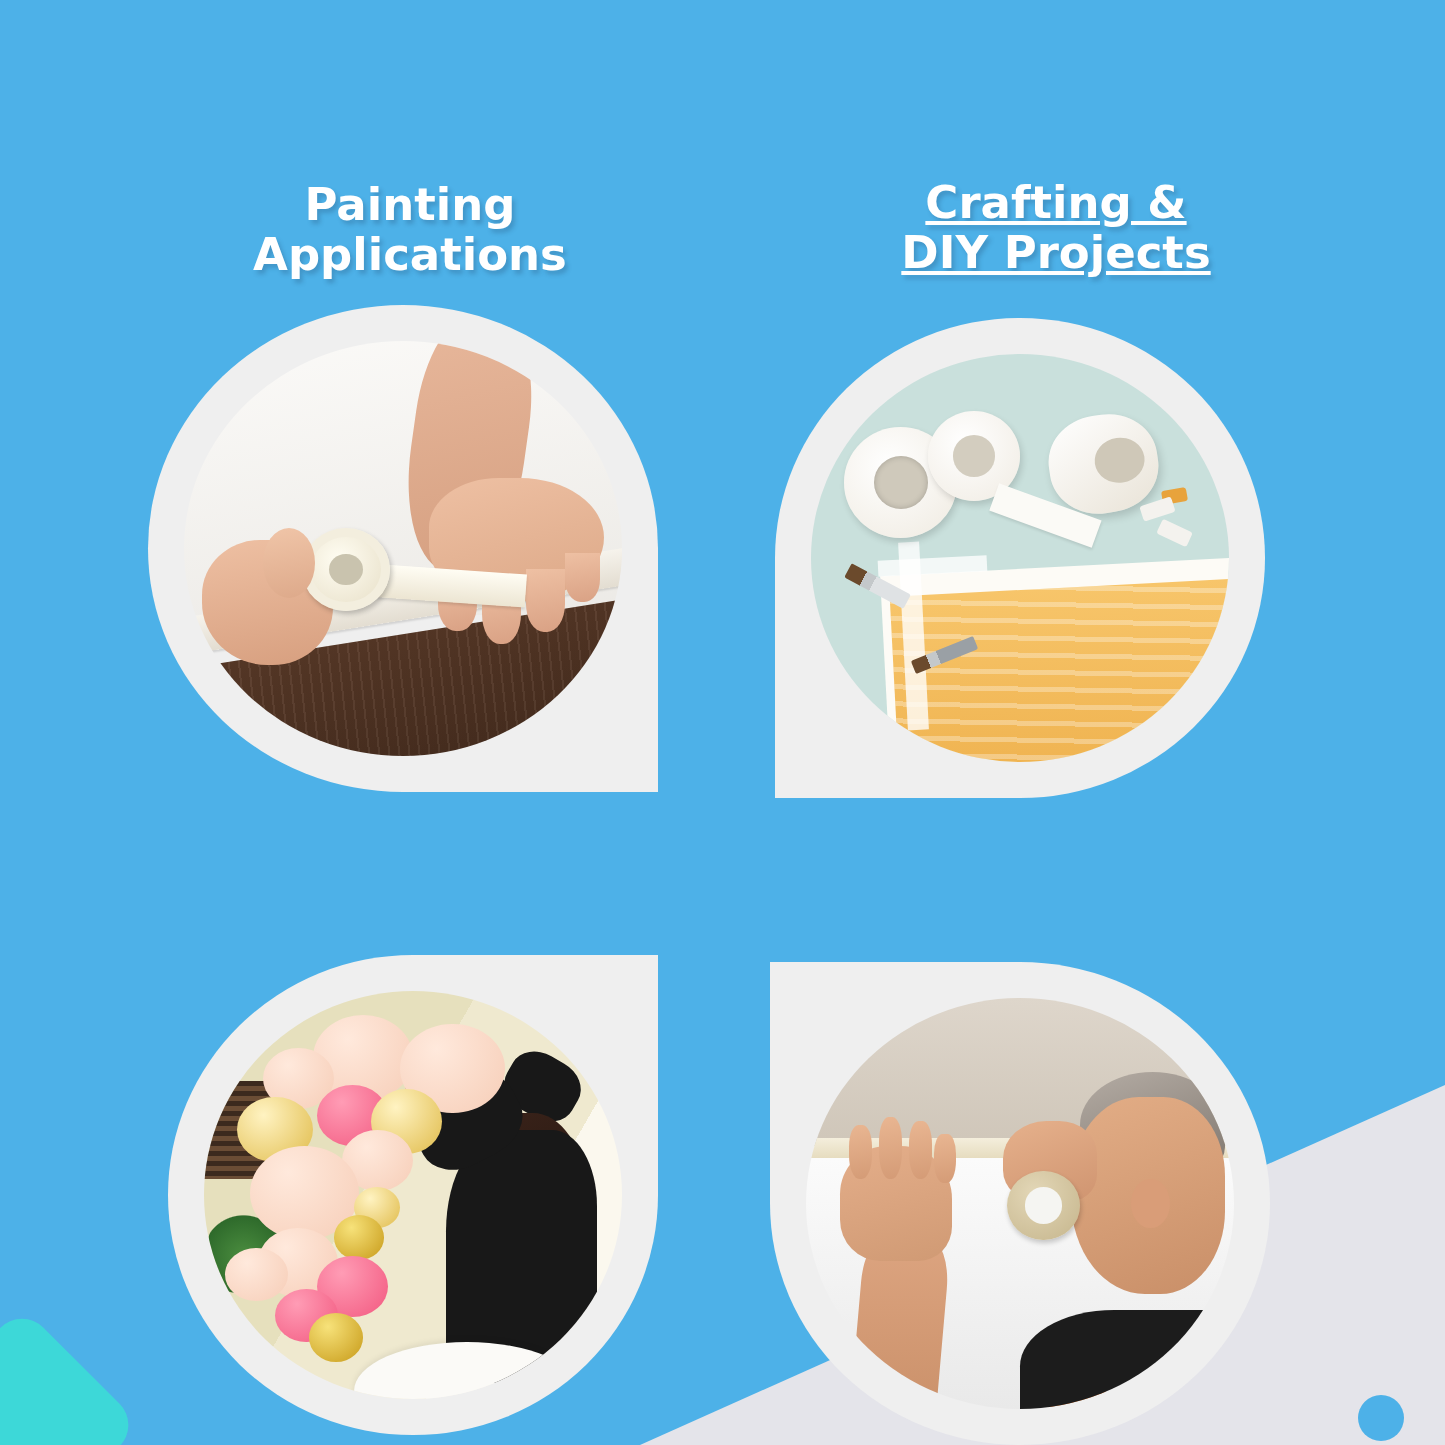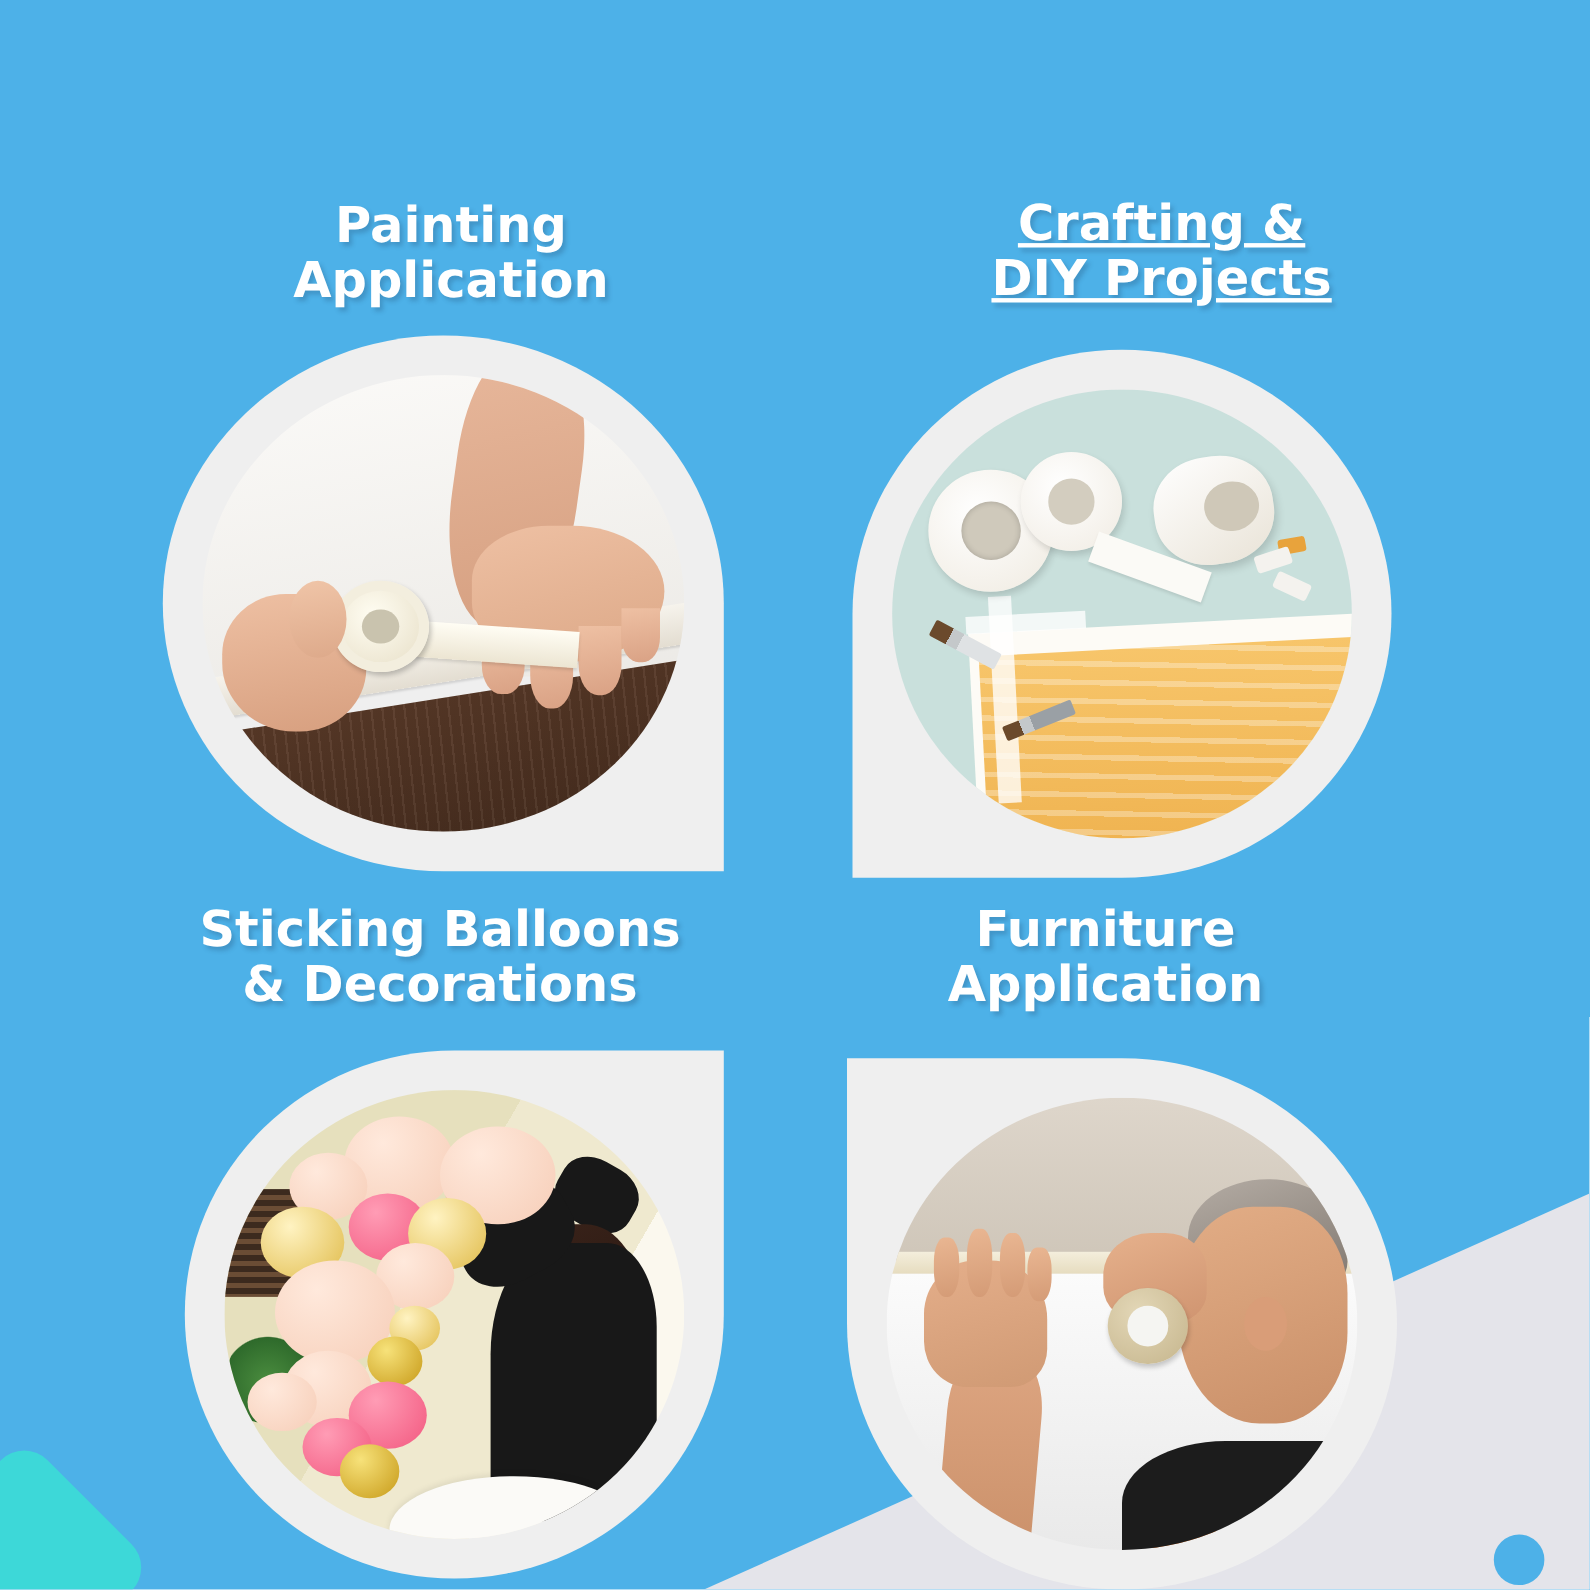--- a/index.html
+++ b/index.html
@@ -173,21 +173,21 @@
   <svg class="gray-wedge" viewBox="0 0 1445 1445">
     <polygon points="1445,1085 1445,1445 640,1445" fill="#E4E4EA"></polygon>
   </svg>
 
   <div class="teal-square"></div>
 
   <div class="blue-dot"></div>
 
 
   <div class="card-title" style="left:140px; top:180px; width:540px;">Painting
-Application</div>
+Applications</div>
 
   <div class="frame corner-br" style="left:148px; top:305px; width:510px; height:487px;">
     <div class="frame-inner">
       <div class="photo">
         <div class="scene1-wall"></div>
         <div class="scene1-floor"></div>
         <div class="scene1-skirt"></div>
         <div class="scene1-arm"></div>
         <div class="scene1-hand"></div>
         <div class="scene1-f1"></div>
@@ -219,22 +219,20 @@
         <div class="scene2-strip"></div>
         <div class="scene2-brush1"></div>
         <div class="scene2-brush2"></div>
         <div class="scene2-tube3"></div>
         <div class="scene2-tube1"></div>
         <div class="scene2-tube2"></div>
       </div>
     </div>
   </div>
 
-  <div class="card-title" style="left:120px; top:820px; width:560px;">Sticking Balloons
-&amp; Decorations</div>
 
   <div class="frame corner-tr" style="left:168px; top:955px; width:490px; height:480px;">
     <div class="frame-inner">
       <div class="photo">
         <div class="scene3-wall"></div>
         <div class="scene3-blind"></div>
         <div class="scene3-plant"></div>
         <div class="scene3-arm2"></div>
         <div class="scene3-hair"></div>
         <div class="scene3-person"></div>
@@ -254,22 +252,20 @@
         <div class="b b-gold" style="left:31%; top:55%; width:12%; height:11%;"></div>
         <div class="b b-peach" style="left:13%; top:58%; width:19%; height:17%;"></div>
         <div class="b b-pink" style="left:27%; top:65%; width:17%; height:15%;"></div>
         <div class="b b-peach" style="left:5%;  top:63%; width:15%; height:13%;"></div>
         <div class="b b-pink" style="left:17%; top:73%; width:15%; height:13%;"></div>
         <div class="b b-gold" style="left:25%; top:79%; width:13%; height:12%;"></div>
       </div>
     </div>
   </div>
 
-  <div class="card-title" style="left:790px; top:820px; width:430px;">Furniture
-Application</div>
 
   <div class="frame corner-tl" style="left:770px; top:962px; width:500px; height:483px;">
     <div class="frame-inner">
       <div class="photo">
         <div class="scene4-top"></div>
         <div class="scene4-tape"></div>
         <div class="scene4-wall"></div>
         <div class="scene4-arm"></div>
         <div class="scene4-hand"></div>
         <div class="scene4-fing" style="left:10%; top:31%; width:5.5%; height:13%;"></div>

